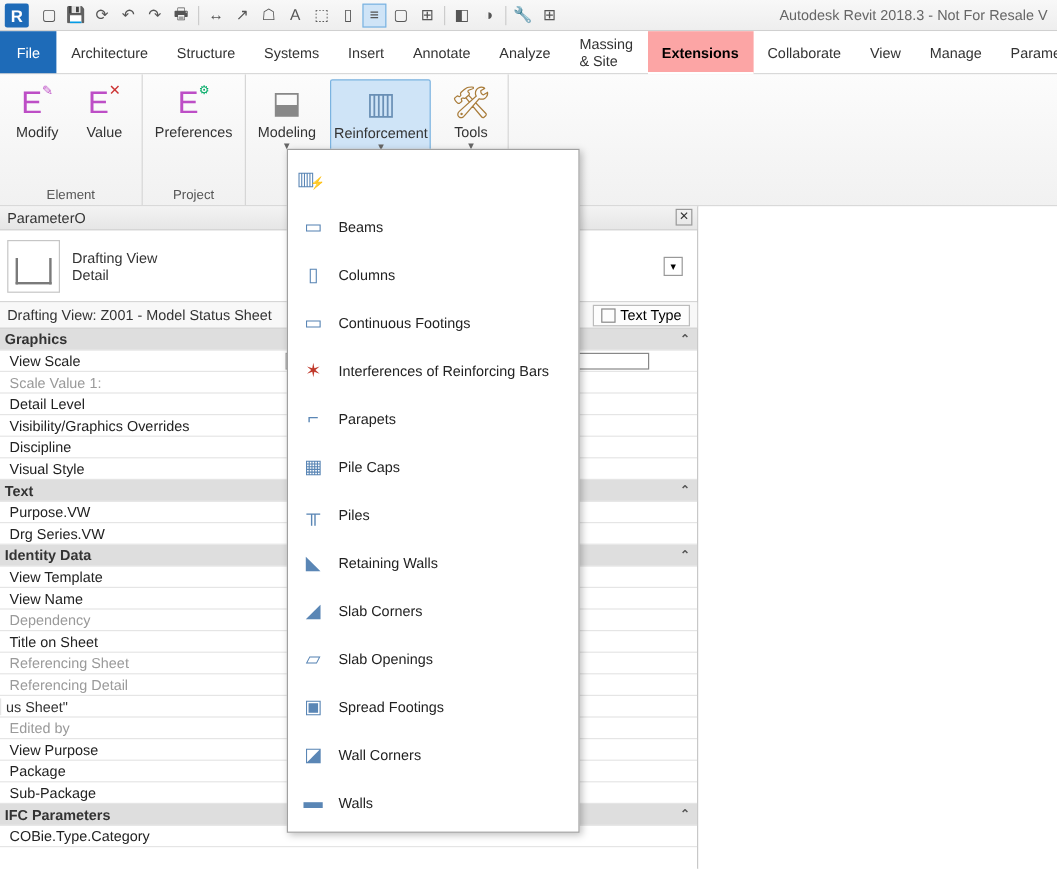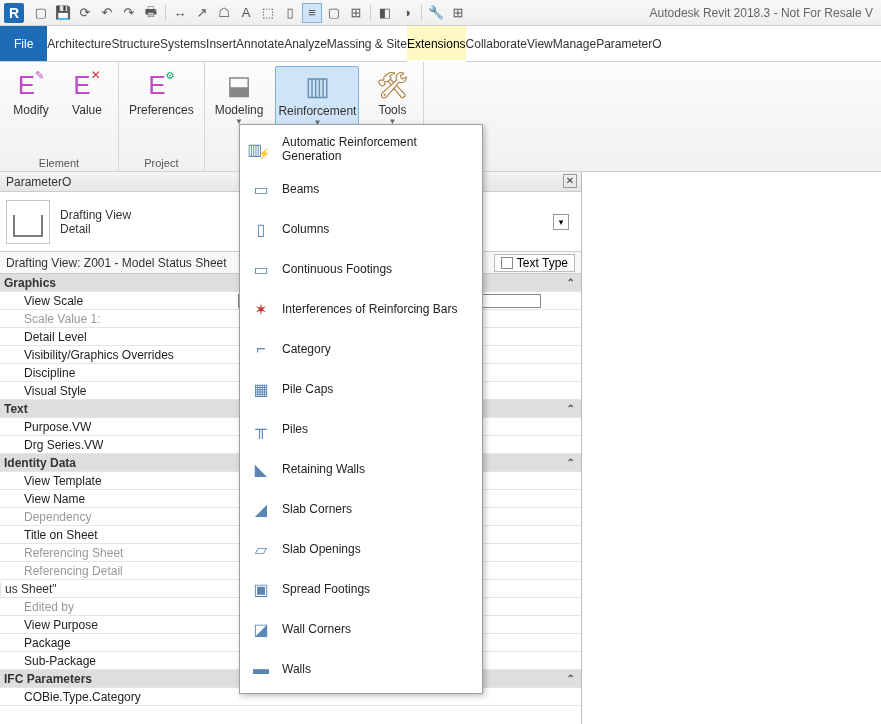--- a/index.html
+++ b/index.html
@@ -3,23 +3,23 @@
 <meta charset="utf-8">
 <style>
 *{margin:0;padding:0;box-sizing:border-box;font-family:"Segoe UI",Tahoma,sans-serif;font-size:12px;}
 body{background:#fff;width:881px;height:724px;overflow:hidden;position:relative;color:#000;}
 .qat{height:26px;background:linear-gradient(#f8f8f8,#eee);border-bottom:1px solid #d0d0d0;display:flex;align-items:center;padding:0 4px;}
 .qat .rlogo{width:20px;height:20px;background:#1e6bb8;color:#fff;font-weight:bold;font-size:14px;display:flex;align-items:center;justify-content:center;border-radius:2px;margin-right:6px;}
 .qat .qbtn{width:20px;height:20px;display:flex;align-items:center;justify-content:center;color:#555;margin:0 1px;font-size:13px;}
 .qat .qsep{width:1px;height:16px;background:#ccc;margin:0 3px;}
 .qat .title{margin-left:auto;color:#666;font-size:12px;padding-right:4px;text-align:right;}
 .tabs{height:36px;background:#fff;border-bottom:1px solid #d0d0d0;display:flex;align-items:stretch;}
-.tabs .tab{padding:0 0;display:flex;align-items:center;color:#333;border-right:0;}
+.tabs .tab{padding:0 12px;display:flex;align-items:center;color:#333;border-right:0;}
 .tabs .tab.file{background:#1e6bb8;color:#fff;padding:0 14px;}
-.tabs .tab.active{background:#fef9c3;border-top:0;color:#000;font-weight:400;position:relative;}
+.tabs .tab.active{background:#fca5a5;border-top:0;color:#000;font-weight:700;position:relative;}
 .tabs .tab.active::after{content:"";position:absolute;left:0;right:0;bottom:-1px;height:2px;background:#fff;}
 .ribbon{height:110px;background:linear-gradient(#fcfcfc,#f1f1f1);border-bottom:1px solid #d0d0d0;display:flex;}
 .rgroup{border-right:1px solid #d6d6d6;padding:4px 8px 2px 8px;display:flex;flex-direction:column;align-items:center;}
 .rgroup .top{display:flex;gap:10px;flex:1;}
 .rgroup .lbl{font-size:11px;color:#555;padding-top:2px;}
 .rbtn{display:flex;flex-direction:column;align-items:center;justify-content:flex-start;min-width:46px;padding:2px 2px;}
 .rbtn .ricon{width:34px;height:34px;display:flex;align-items:center;justify-content:center;font-size:26px;margin-bottom:2px;}
 .rbtn .rtx{font-size:12px;color:#333;text-align:center;line-height:13px;}
 .rbtn.active{background:#cfe4f7;border:1px solid #7bb3e0;border-radius:2px;}
 .rbtn .drop{font-size:8px;color:#666;}
@@ -33,21 +33,21 @@
 .ptype .txt{flex:1;color:#333;}
 .ptype .dd{width:16px;height:16px;border:1px solid #999;font-size:9px;display:flex;align-items:center;justify-content:center;margin-right:6px;}
 .pedit{height:22px;display:flex;align-items:center;border-bottom:1px solid #ccc;background:#f8f8f8;padding:0 6px;}
 .pedit .l{flex:1;color:#333;}
 .pedit .btn{border:1px solid #bbb;padding:1px 6px;background:#fdfdfd;display:flex;align-items:center;gap:4px;}
 .pedit .btn::before{content:"";width:10px;height:10px;border:1px solid #888;}
 .pgrid{flex:1;overflow:auto;}
 .prow{height:18px;display:flex;align-items:center;border-bottom:1px solid #e5e5e5;}
 .prow.cat{background:#dedede;font-weight:bold;color:#333;padding:0 4px;position:relative;}
 .prow.cat .exp{position:absolute;right:6px;font-size:10px;color:#555;}
-.prow .k{width:238px;padding-left:24px;color:#222;overflow:hidden;text-overflow:ellipsis;white-space:nowrap;}
+.prow .k{width:238px;padding-left:8px;color:#222;overflow:hidden;text-overflow:ellipsis;white-space:nowrap;}
 .prow .k.gray{color:#9a9a9a;}
 .prow .v{flex:1;border-left:1px solid #e5e5e5;padding-left:4px;color:#333;overflow:hidden;text-overflow:ellipsis;white-space:nowrap;}
 .prow .v.box{border:1px solid #888;margin:1px 40px 1px 0;height:14px;}
 .canvas{flex:1;background:#fff;}
 .menu{position:absolute;left:239px;top:124px;width:244px;background:#fff;border:1px solid #a0a0a0;box-shadow:2px 2px 6px rgba(0,0,0,0.25);padding:4px 0;z-index:20;}
 .mitem{height:40px;display:flex;align-items:center;gap:10px;padding:0 10px;}
 .micon{width:22px;height:22px;display:flex;align-items:center;justify-content:center;color:#5a86b5;font-size:16px;}
 .mlabel{color:#222;}
 .ic-pencil{color:#bd4ec6;}
 .ic-x{color:#c33;}
@@ -263,41 +263,40 @@
           <div class="v"></div>
         </div>
     </div>
   </div>
   <div class="canvas"></div>
 </div>
 
 <div class="menu">
   <div class="mitem">
       <div class="micon">▥<span style="color:#f5a623;font-size:10px;position:relative;left:-4px;top:4px;">⚡</span></div>
-      <div class="mlabel">Automatic Reinforcement Generation</div>
     </div>
   <div class="mitem">
       <div class="micon">▭</div>
       <div class="mlabel">Beams</div>
     </div>
   <div class="mitem">
       <div class="micon">▯</div>
       <div class="mlabel">Columns</div>
     </div>
   <div class="mitem">
       <div class="micon">▭</div>
       <div class="mlabel">Continuous Footings</div>
     </div>
   <div class="mitem">
       <div class="micon" style="color:#c0392b;">✶</div>
       <div class="mlabel">Interferences of Reinforcing Bars</div>
     </div>
   <div class="mitem">
       <div class="micon">⌐</div>
-      <div class="mlabel">Category</div>
+      <div class="mlabel">Parapets</div>
     </div>
   <div class="mitem">
       <div class="micon">▦</div>
       <div class="mlabel">Pile Caps</div>
     </div>
   <div class="mitem">
       <div class="micon">╥</div>
       <div class="mlabel">Piles</div>
     </div>
   <div class="mitem">

